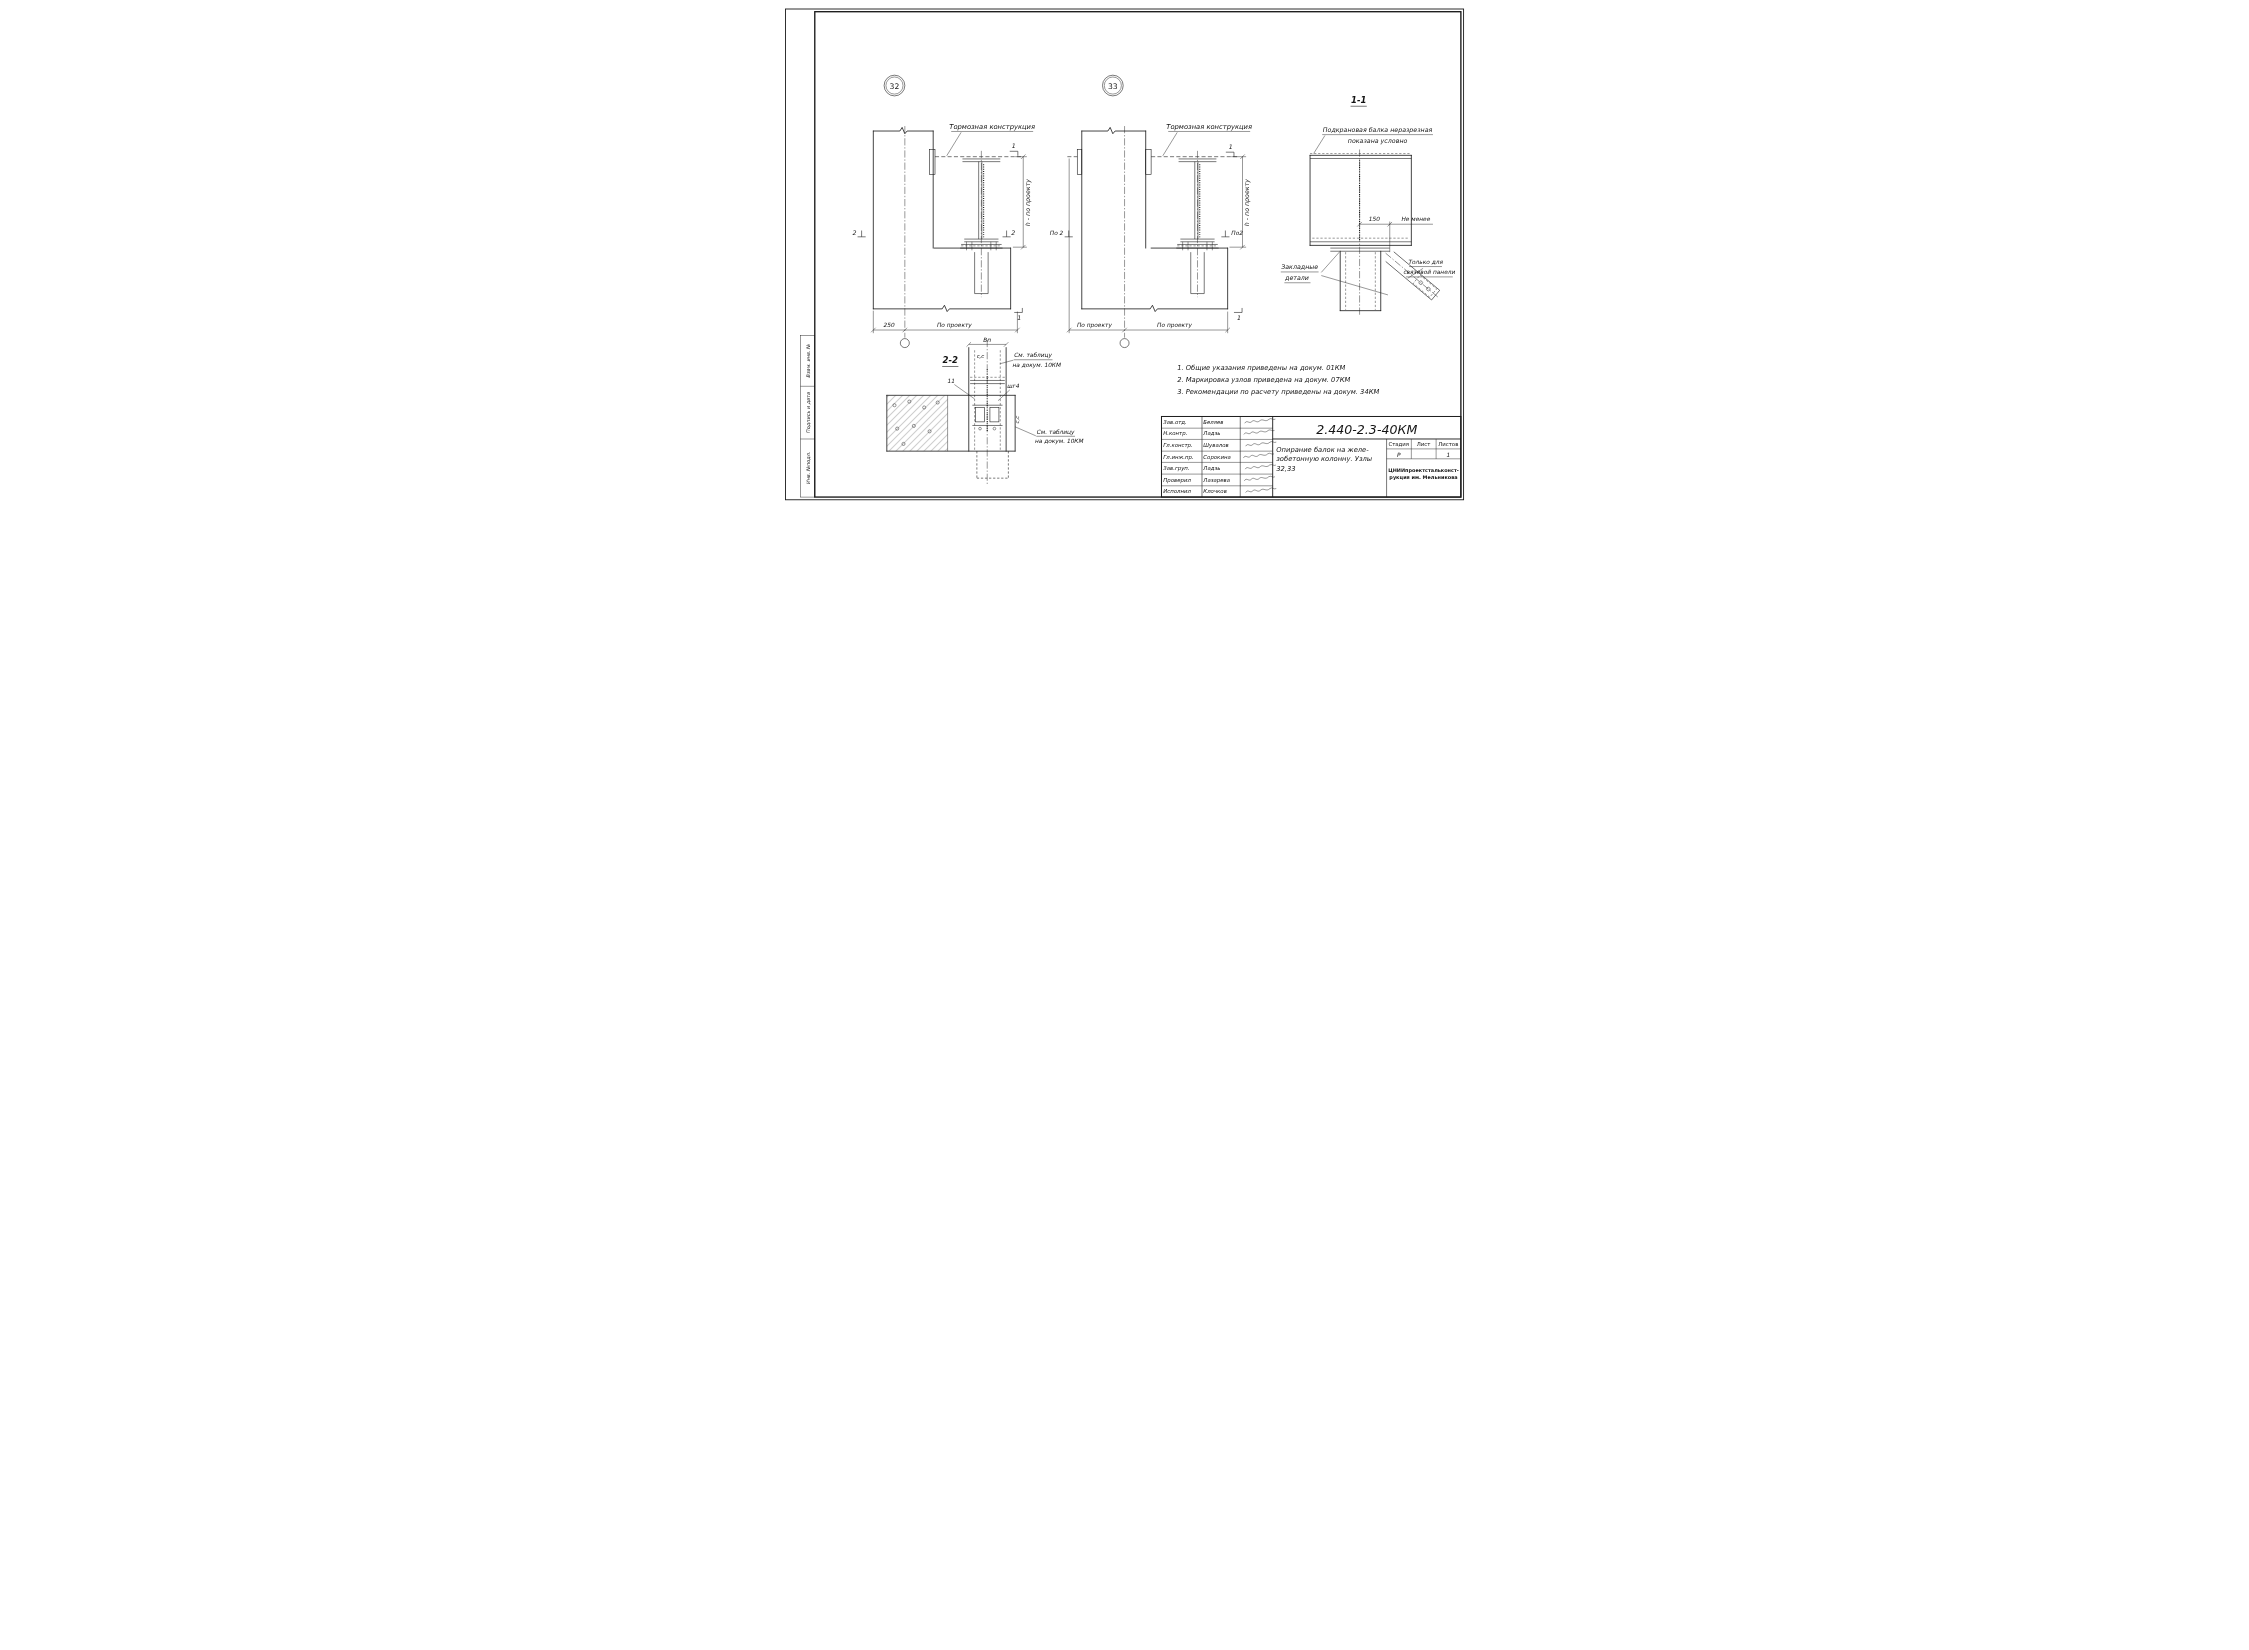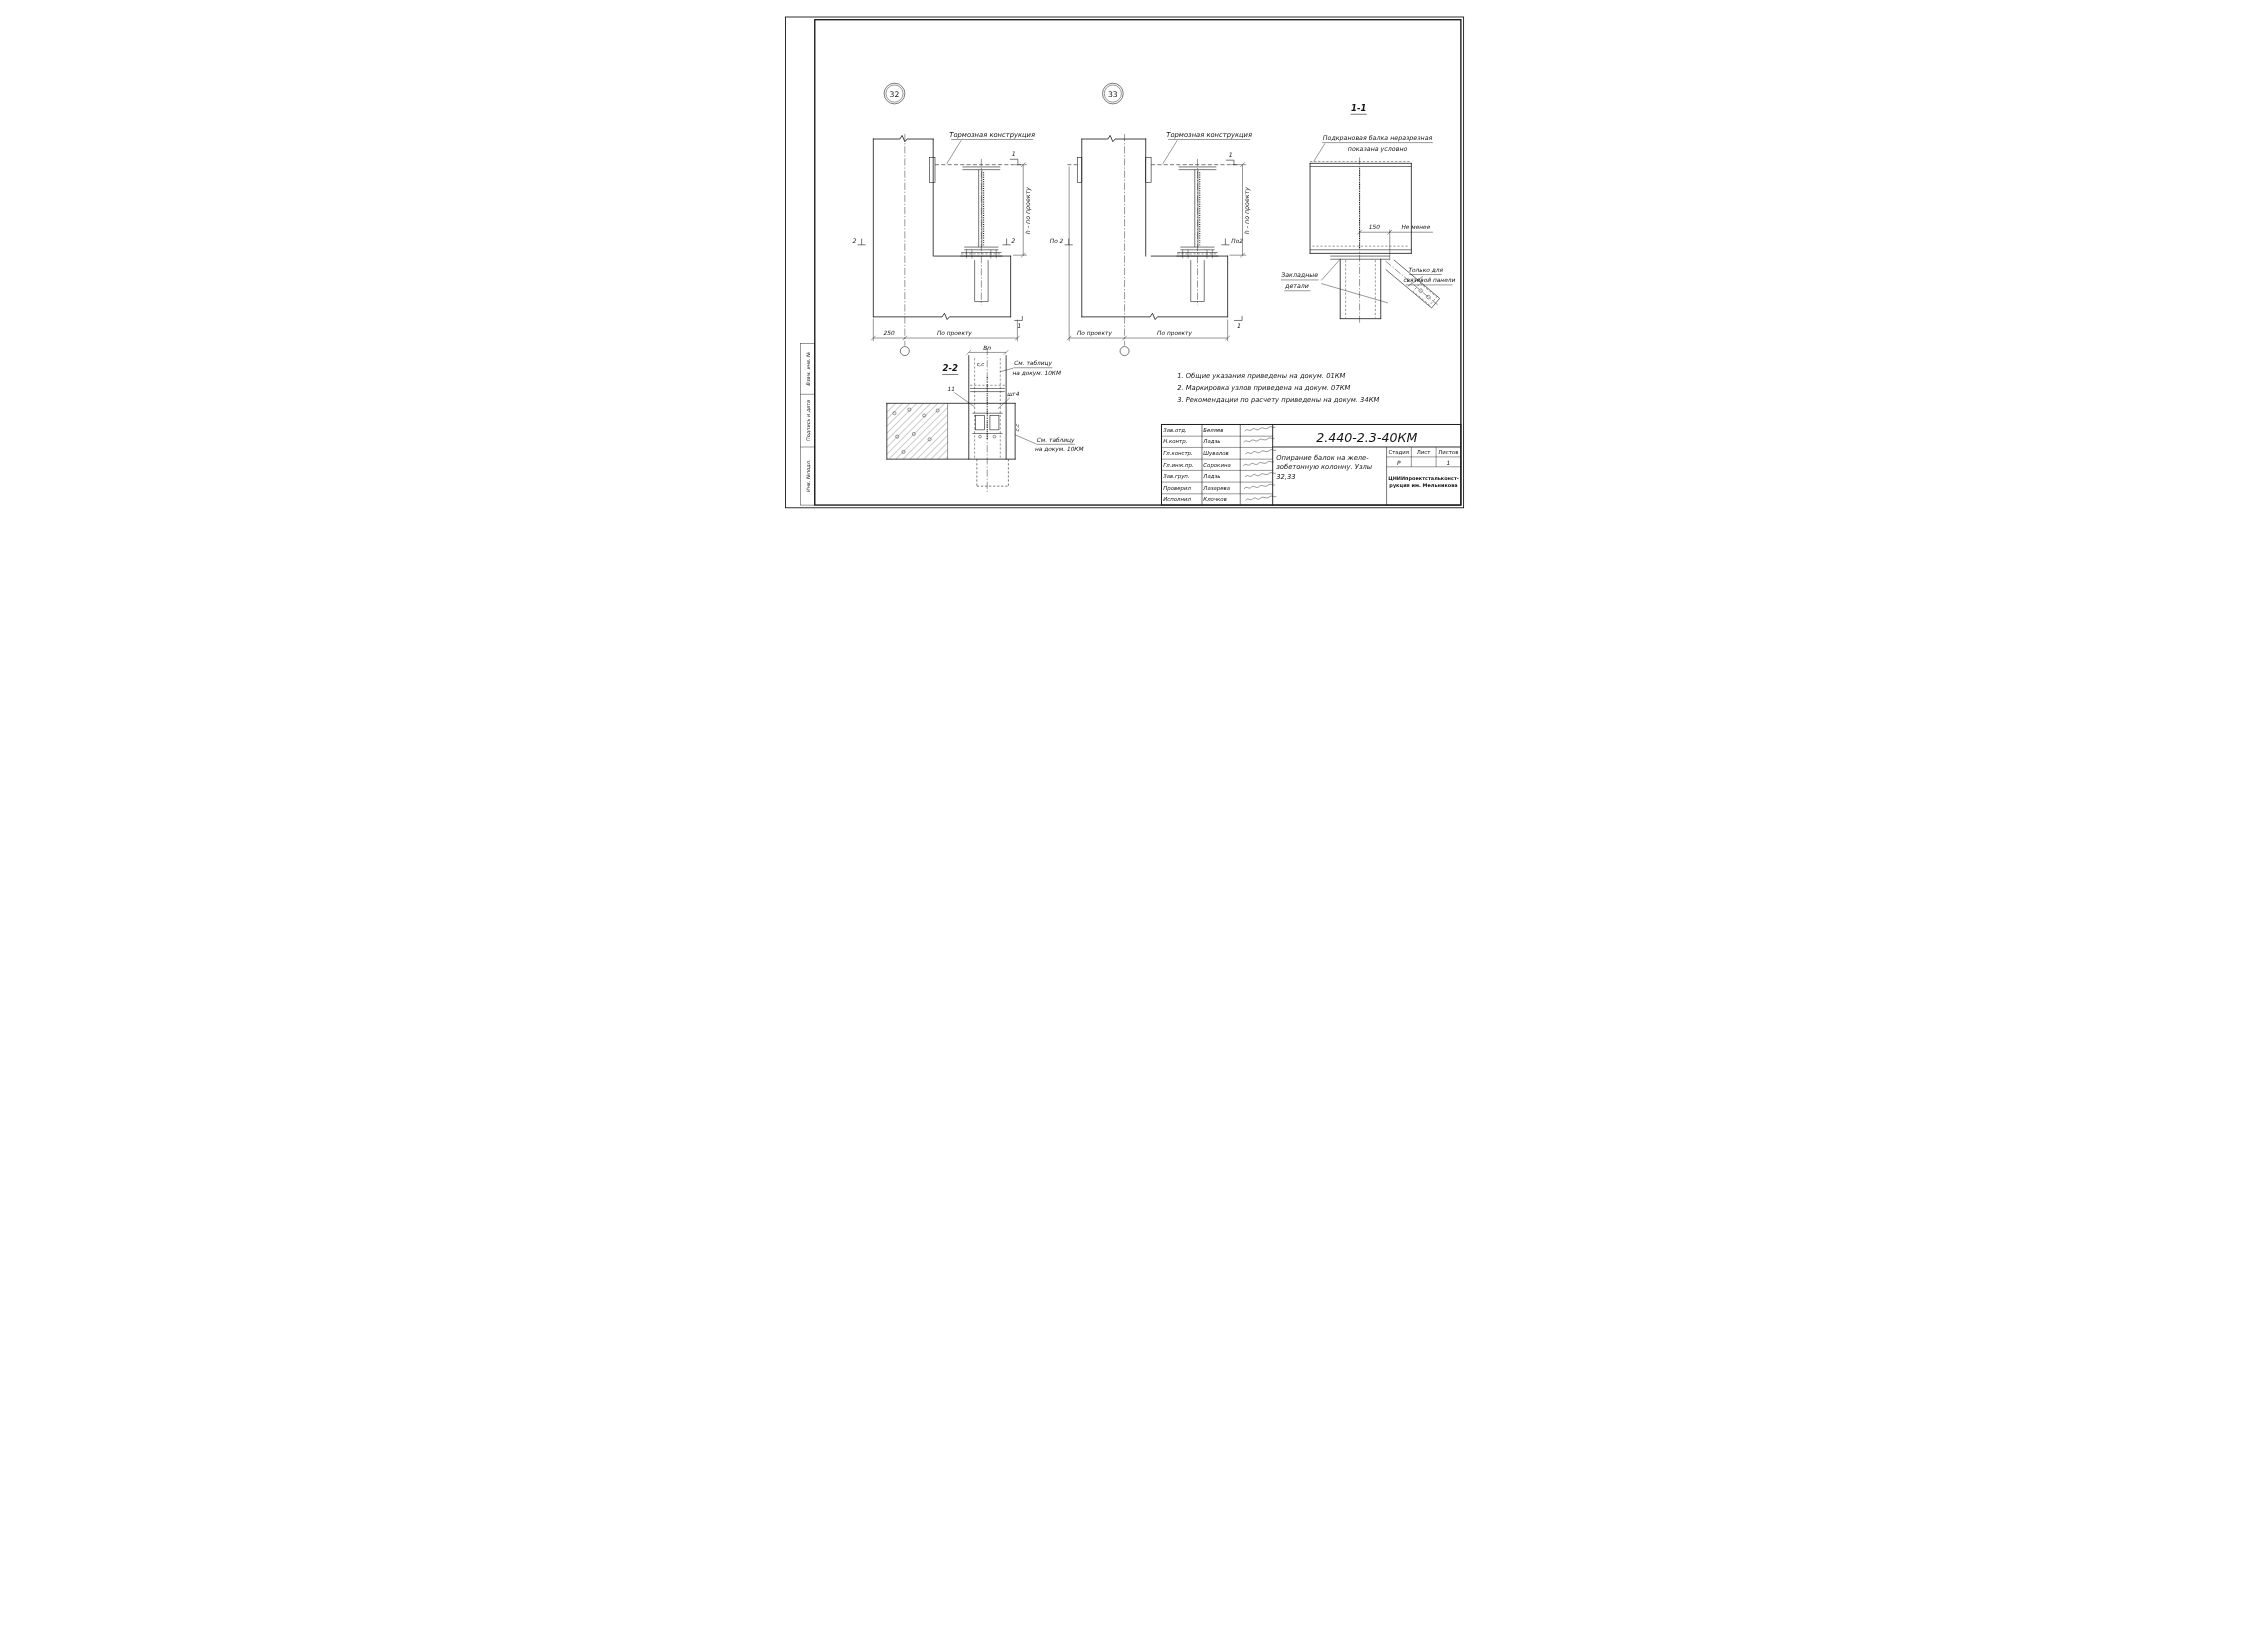--- a/index.html
+++ b/index.html
@@ -1,16 +1,16 @@
 <!DOCTYPE html>
 <html style="font-size:7.2px"><head>
 <meta charset="utf-8">
 <style>
   html,body{margin:0;padding:0;background:#ffffff;}
-  .sheet{width:100%;max-width:706px;margin:8px auto;}
+  .sheet{width:100%;max-width:706px;margin:0 auto;}
   svg{display:block;width:100%;height:auto;background:#fff;}
   .ln{stroke:#1a1a1a;stroke-width:1.8;fill:none;stroke-linecap:round;}
   .md{stroke:#1a1a1a;stroke-width:1.3;fill:none;}
   .tn{stroke:#1a1a1a;stroke-width:1;fill:none;}
   .fr{stroke:#1a1a1a;fill:none;}
   .dash{stroke-dasharray:9 5;}
   .dsh2{stroke-dasharray:5 4;}
   .dd{stroke:#1a1a1a;stroke-width:1;fill:none;stroke-dasharray:16 4 3 4;}
   .weld{stroke:#111;stroke-width:2.4;fill:none;stroke-dasharray:2 3;}
   .t{font-family:"DejaVu Sans",sans-serif;font-style:italic;fill:#141414;}

